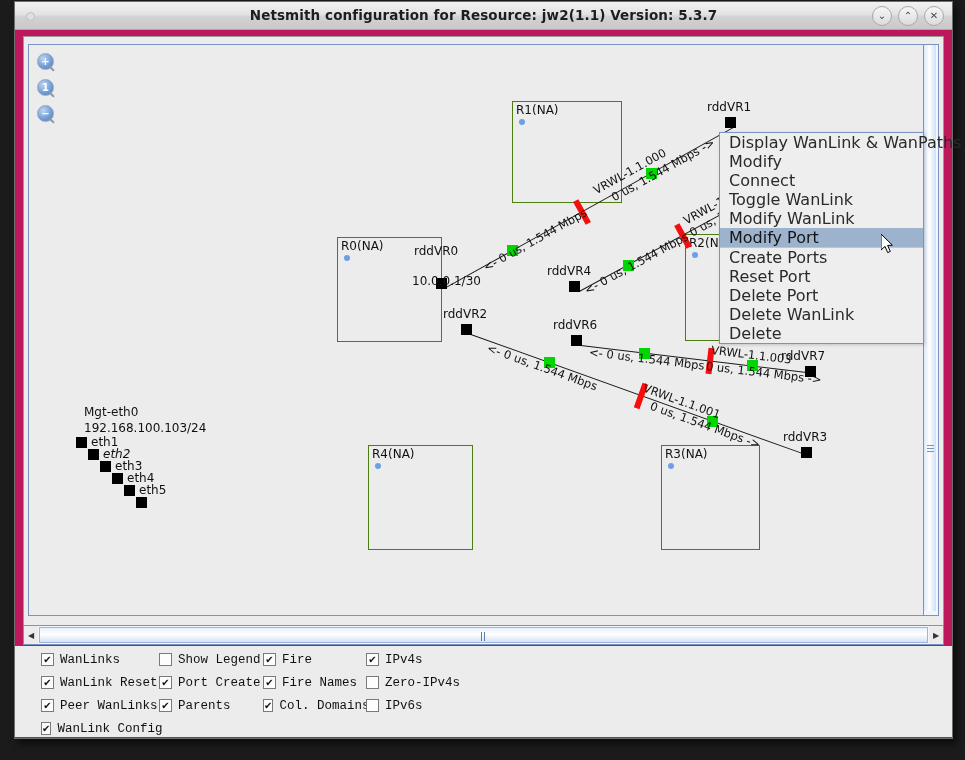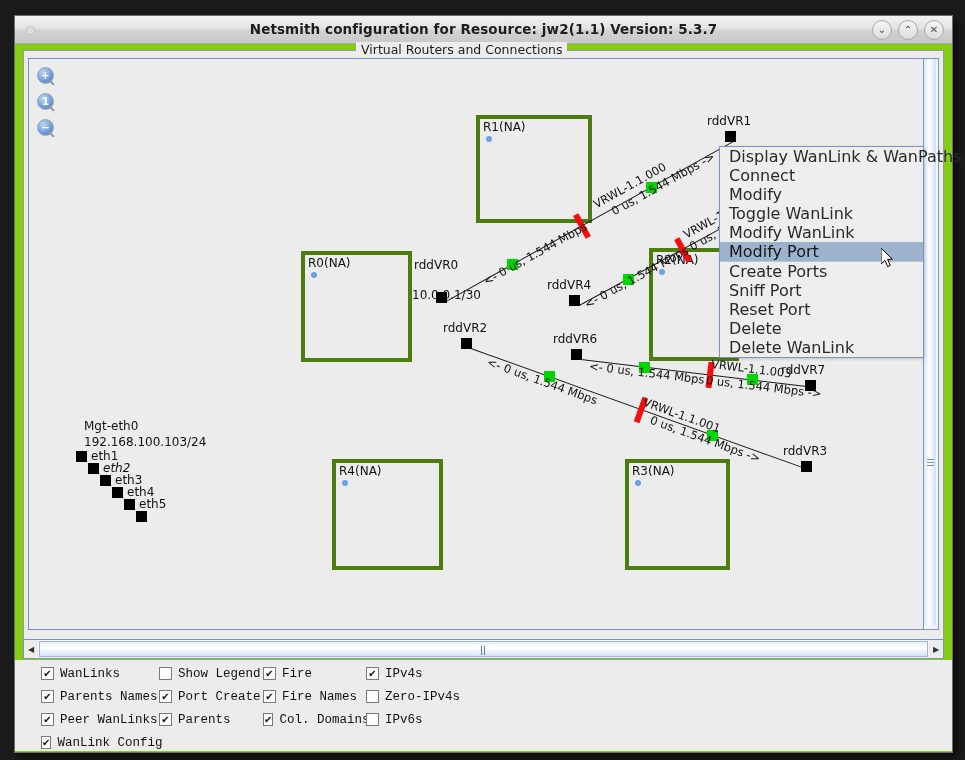--- a/index.html
+++ b/index.html
@@ -1,21 +1,21 @@
 <!DOCTYPE html>
 <html><head>
 <meta charset="utf-8">
 <style>
   html,body{margin:0;padding:0;background:#1b1b1b;}
   body{width:965px;height:760px;overflow:hidden;font-family:"DejaVu Sans","Liberation Sans",sans-serif;}
 
   
   #window{
-    position:absolute;left:14px;top:15px;width:937px;height:736px;
-    background:#84cc16;
+    position:absolute;left:14px;top:1px;width:937px;height:736px;
+    background:#be185d;
     border:1px solid #6e6e6e;
     box-shadow:4px 5px 7px rgba(0,0,0,.55);
   }
   #titlebar{
     position:relative;height:27px;
     background:linear-gradient(to bottom,#f2f2f2 0%,#e3e3e3 45%,#d2d2d2 55%,#c9c9c9 100%);
     border-bottom:1px solid #a8a8a8;
   }
   #titlebar .title{
     position:absolute;left:0;right:0;top:5px;text-align:center;
@@ -71,21 +71,21 @@
   .zoomicon .lens{position:absolute;left:0;top:0;width:15px;height:15px;border-radius:50%;
     border:1.5px solid #9aa7b5;
     background:radial-gradient(circle at 35% 30%,#bcd6f2 0%,#6f9ad6 60%,#4a7cc0 100%);
     display:flex;align-items:center;justify-content:center;
     font-size:10px;color:#fff;font-weight:bold;line-height:1;}
   .zoomicon .handle{position:absolute;left:12px;top:12px;width:7px;height:2.4px;
     background:#8d99a6;transform:rotate(45deg);transform-origin:left center;border-radius:1px;}
 
   
   .node{position:absolute;width:11px;height:11px;background:#000;}
-  .rbox{position:absolute;border:4px solid #4d7c0f;background:transparent;}
+  .rbox{position:absolute;border:1px solid #4d7c0f;background:transparent;margin-left:36px;}
   .rbox .rlabel{position:absolute;left:3px;top:1px;font-size:12px;color:#111;white-space:nowrap;}
   .rbox .rdot{position:absolute;left:6px;top:17px;width:6px;height:6px;border-radius:50%;background:#6f9ee8;}
   .dlabel{position:absolute;font-size:12px;color:#111;white-space:nowrap;}
   .gport{position:absolute;width:11px;height:11px;background:#00d600;}
   .edge{position:absolute;height:0;border-top:1px solid #1a1a1a;transform-origin:0 0;}
   .redbar{position:absolute;width:6px;height:26px;background:#f60d0d;transform-origin:50% 50%;}
   .elabel{position:absolute;font-size:11.5px;color:#111;white-space:nowrap;transform-origin:0 0;}
 
   
   #ctxmenu{
@@ -117,21 +117,20 @@
     <div class="tb-dot"></div>
     <div class="title">Netsmith configuration for Resource:  jw2(1.1)  Version: 5.3.7</div>
     <div class="tb-btns">
       <div class="tb-btn">⌄</div>
       <div class="tb-btn">⌃</div>
       <div class="tb-btn">✕</div>
     </div>
   </div>
 
   <div id="groupbox">
-    <div id="group-legend">Virtual Routers and Connections</div>
 
     <div id="canvas-wrap">
       <div id="canvas">
           <div class="zoomicon" style="left: 8px; top: 8px;">
             <div class="lens">+</div>
             <div class="handle"></div>
           </div>
           <div class="zoomicon" style="left: 8px; top: 34px;">
             <div class="lens">1</div>
             <div class="handle"></div>
@@ -232,30 +231,30 @@
   <div id="hscroll">
     <div class="h-arrow">◀</div>
     <div id="hthumb">
       <div id="hgrip"><i></i><i></i><i></i></div>
     </div>
     <div class="h-arrow">▶</div>
   </div>
 
   <div id="ctxmenu">
       <div class="mi">Display WanLink &amp; WanPaths</div>
+      <div class="mi">Modify</div>
       <div class="mi">Connect</div>
-      <div class="mi">Modify</div>
       <div class="mi">Toggle WanLink</div>
       <div class="mi">Modify WanLink</div>
       <div class="mi sel">Modify Port</div>
       <div class="mi sep-above">Create Ports</div>
-      <div class="mi">Sniff Port</div>
       <div class="mi">Reset Port</div>
+      <div class="mi">Delete Port</div>
+      <div class="mi">Delete WanLink</div>
       <div class="mi">Delete</div>
-      <div class="mi">Delete WanLink</div>
     </div>
 
   <svg id="cursor" viewBox="0 0 14 20">
     <polygon points="0,0 0,16 4,12.4 6.7,18.6 9.3,17.4 6.6,11.4 11.4,11.2" fill="#ffffff" stroke="#000" stroke-width="1"></polygon>
   </svg>
 
   <div id="bottom">
     <div id="chkgrid">
         <div class="chkrow">
           <div class="chk c0">
@@ -271,21 +270,21 @@
             <span class="lbl">Fire</span>
           </div>
           <div class="chk c3">
             <span class="box">✔</span>
             <span class="lbl">IPv4s</span>
           </div>
         </div>
         <div class="chkrow">
           <div class="chk c0">
             <span class="box">✔</span>
-            <span class="lbl">Parents Names</span>
+            <span class="lbl">WanLink Reset</span>
           </div>
           <div class="chk c1">
             <span class="box">✔</span>
             <span class="lbl">Port Create</span>
           </div>
           <div class="chk c2">
             <span class="box">✔</span>
             <span class="lbl">Fire Names</span>
           </div>
           <div class="chk c3">

